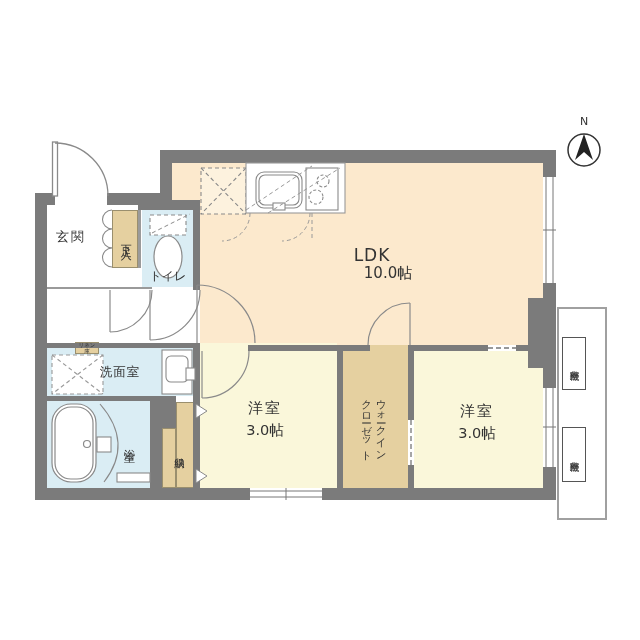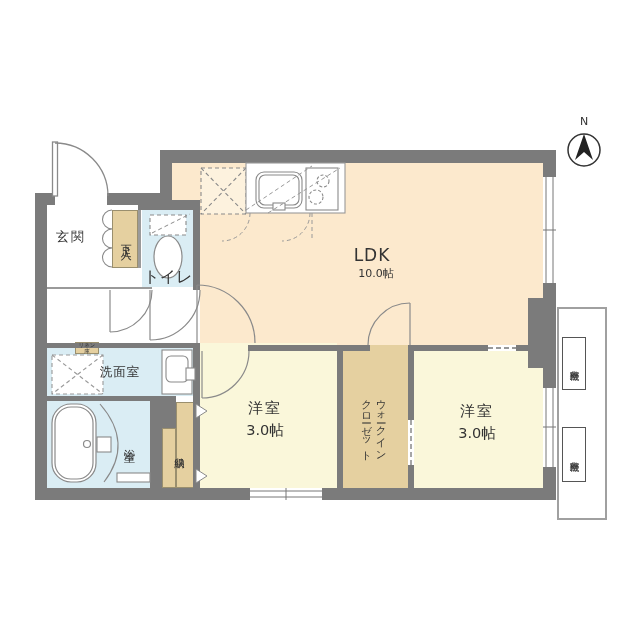--- a/index.html
+++ b/index.html
@@ -193,23 +193,23 @@
 
     <g>
       <circle cx="584" cy="150" r="16" fill="#fff" stroke="#333" stroke-width="1.5"></circle>
       <polygon points="584,134 575,160 584,152 593,160" fill="#222"></polygon>
     </g>
   </svg>
 
   <div class="label" style="left:584px;top:122px;font-size:11px;">N</div>
   <div class="label" style="left:71px;top:237px;font-size:13px;letter-spacing:2px;">玄関</div>
   <div class="label vtext" style="left:125px;top:239px;font-size:11px;">下足入</div>
-  <div class="label" style="left:168px;top:277px;font-size:16px;font-family:Liberation Serif, serif;">トイレ</div>
+  <div class="label" style="left:168px;top:277px;font-size:12px;font-family:Liberation Serif, serif;">トイレ</div>
   <div class="label" style="left:372px;top:256px;font-size:17px;letter-spacing:1px;">LDK</div>
-  <div class="label" style="left:376px;top:274px;font-size:11px;">10.0帖</div>
+  <div class="label" style="left:388px;top:274px;font-size:15px;">10.0帖</div>
   <div class="label" style="left:120px;top:372px;font-size:12.5px;letter-spacing:1px;">洗面室</div>
   <div class="label vtext" style="left:129px;top:442px;font-size:11.5px;">浴室</div>
   <div class="label vtext" style="left:180px;top:450px;font-size:10.5px;letter-spacing:1px;">収納</div>
   <div class="label" style="left:87px;top:348px;font-size:5.5px;white-space:normal;width:20px;line-height:1;">リネン庫</div>
   <div class="label" style="left:265px;top:409px;font-size:15px;letter-spacing:2px;">洋室</div>
   <div class="label" style="left:265px;top:430px;font-size:14.5px;">3.0帖</div>
   <div class="label vtext pre" style="left:374px;top:424px;font-size:10.5px;letter-spacing:0.5px;line-height:1.4;">ウォークイン
 クローゼット</div>
   <div class="label" style="left:477px;top:412px;font-size:15px;letter-spacing:2px;">洋室</div>
   <div class="label" style="left:477px;top:433px;font-size:14.5px;">3.0帖</div>

